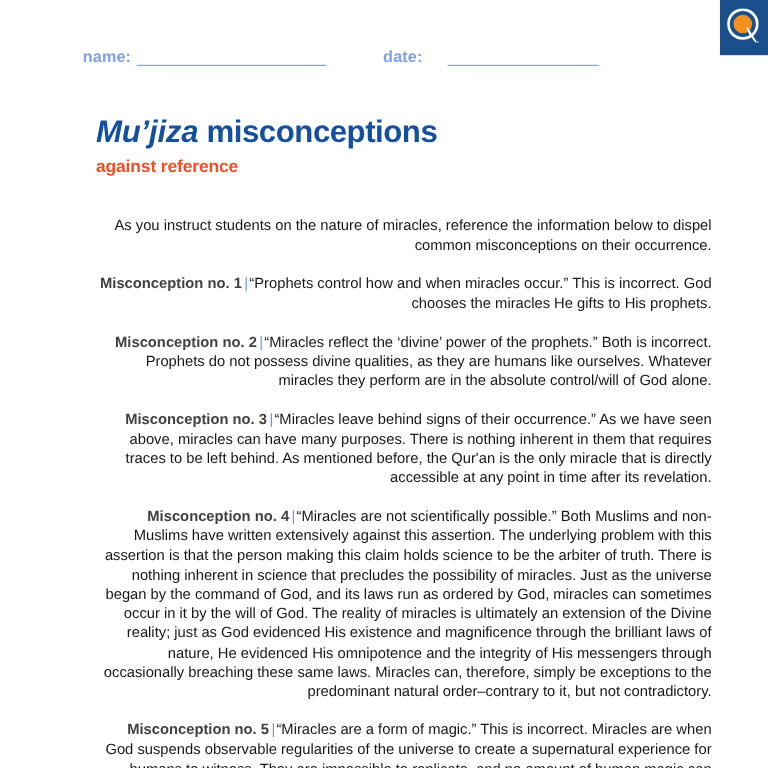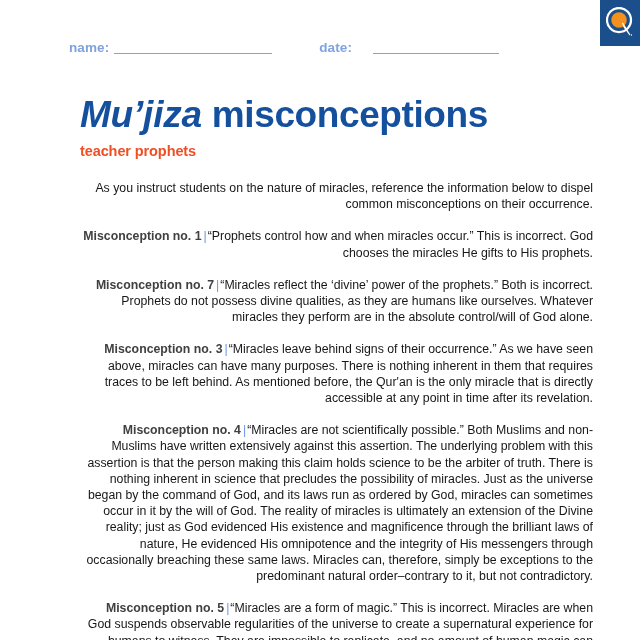--- a/index.html
+++ b/index.html
@@ -37,21 +37,21 @@
   .namedate-row {
     position: absolute;
     top: 41px;
     left: 69px;
     width: 510px;
     display: flex;
     align-items: flex-end;
   }
   .field {
     display: flex;
-    align-items: flex-start;
+    align-items: center;
   }
   .field-label {
     font-size: 13.5px;
     font-weight: bold;
     color: #7fa2e0;
     letter-spacing: .1px;
     line-height: 1;
     padding-bottom: 1px;
   }
   .field-rule {
@@ -64,21 +64,21 @@
   .rule-date { width: 126px; }
 
   
   .title-block {
     position: absolute;
     top: 95px;
     left: 80px;
     width: 520px;
   }
   .doc-title {
-    font-size: 37px;
+    font-size: 26px;
     font-weight: bold;
     color: #15509e;
     line-height: 1.08;
     letter-spacing: -0.4px;
     white-space: nowrap;
   }
   .doc-title .term {
     font-style: italic;
     letter-spacing: -0.2px;
   }
@@ -136,33 +136,33 @@
   <div class="field field-date">
     <span class="field-label">date:</span>
     <span class="field-rule rule-date" placeholder=""></span>
   </div>
 </div>
 
 <div class="title-block">
   <div class="doc-title">
     <span class="term">Mu’jiza</span><span> misconceptions</span>
   </div>
-  <div class="doc-subtitle">teacher prophets</div>
+  <div class="doc-subtitle">against reference</div>
 </div>
 
 <div class="body-copy">
 
   <p class="para">As you instruct students on the nature of miracles, reference the information below to dispel common misconceptions on their occurrence.</p>
 
   <p class="para">
     <span class="misc-label">Misconception no. 1</span><span class="misc-sep">|</span><span>“Prophets control how and when miracles occur.” This is incorrect. God chooses the miracles He gifts to His prophets.</span>
   </p>
 
   <p class="para">
-    <span class="misc-label">Misconception no. 7</span><span class="misc-sep">|</span><span>“Miracles reflect the ‘divine’ power of the prophets.” Both is incorrect. Prophets do not possess divine qualities, as they are humans like ourselves. Whatever miracles they perform are in the absolute control/will of God alone.</span>
+    <span class="misc-label">Misconception no. 2</span><span class="misc-sep">|</span><span>“Miracles reflect the ‘divine’ power of the prophets.” Both is incorrect. Prophets do not possess divine qualities, as they are humans like ourselves. Whatever miracles they perform are in the absolute control/will of God alone.</span>
   </p>
 
   <p class="para">
     <span class="misc-label">Misconception no. 3</span><span class="misc-sep">|</span><span>“Miracles leave behind signs of their occurrence.” As we have seen above, miracles can have many purposes. There is nothing inherent in them that requires traces to be left behind. As mentioned before, the Qur'an is the only miracle that is directly accessible at any point in time after its revelation.</span>
   </p>
 
   <p class="para">
     <span class="misc-label">Misconception no. 4</span><span class="misc-sep">|</span><span>“Miracles are not scientifically possible.” Both Muslims and non-Muslims have written extensively against this assertion. The underlying problem with this assertion is that the person making this claim holds science to be the arbiter of truth. There is nothing inherent in science that precludes the possibility of miracles. Just as the universe began by the command of God, and its laws run as ordered by God, miracles can sometimes occur in it by the will of God. The reality of miracles is ultimately an extension of the Divine reality; just as God evidenced His existence and magnificence through the brilliant laws of nature, He evidenced His omnipotence and the integrity of His messengers through occasionally breaching these same laws. Miracles can, therefore, simply be exceptions to the predominant natural order–contrary to it, but not contradictory.</span>
   </p>
 

